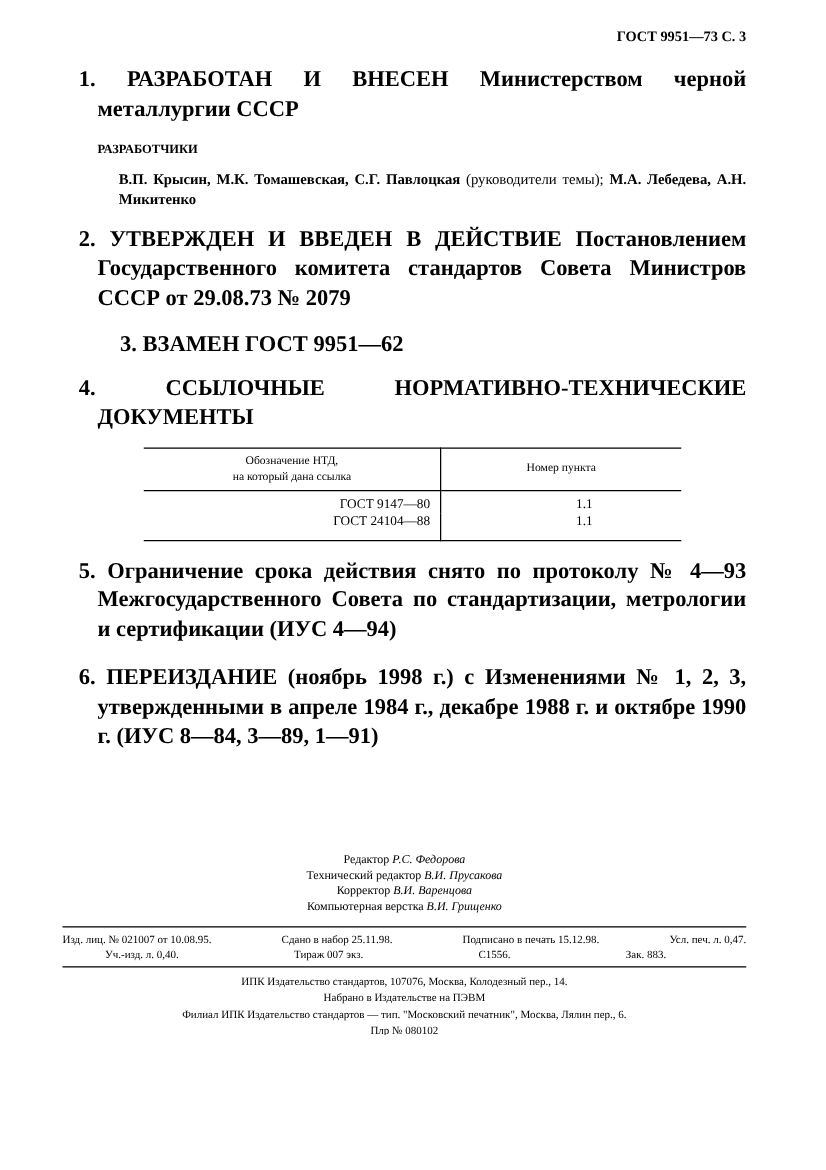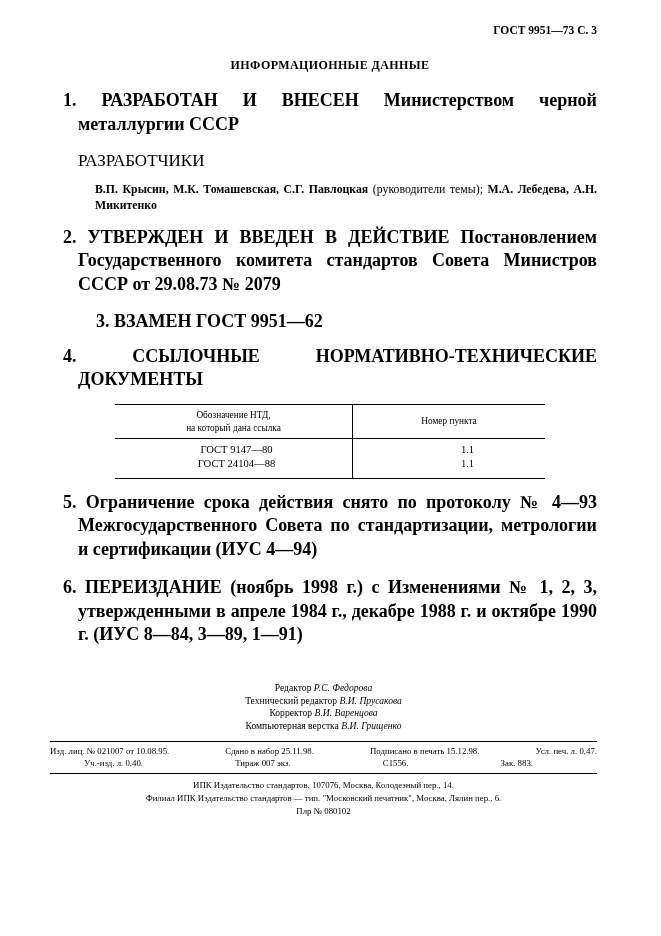--- a/index.html
+++ b/index.html
@@ -31,22 +31,22 @@
   .item {
     font-weight: 700;
     font-size: 18px;
     line-height: 1.32;
     text-align: justify;
     padding-left: 15px;
     text-indent: -15px;
     margin: 12px 0 0 0;
   }
   .devhead {
-    font-weight: 400;
-    font-size: 17px;
+    font-weight: 700;
+    font-size: 10px;
     margin: 14px 0 0 15px;
   }
   .developers {
     font-weight: 700;
     font-size: 11.8px;
     line-height: 1.4;
     text-align: justify;
     margin: 10px 0 0 32px;
   }
   .developers .reg { font-weight: 400; font-family: Liberation Serif, serif; }
@@ -63,21 +63,21 @@
     border-bottom: 1px solid #000;
     text-align: center;
     font-size: 9.3px;
     line-height: 1.35;
     padding: 4px 4px;
   }
   .ntd-table thead .c1 { white-space: pre-line; }
   .ntd-table tbody td { font-size: 10.6px; line-height: 1.3; padding: 0 8px; }
   .ntd-table tbody tr:first-child td { padding-top: 4px; }
   .ntd-table tbody tr:last-child td { border-bottom: 1px solid #000; padding-bottom: 7px; }
-  .ntd-table tbody .c1 { text-align: center; padding-left: 14px; margin-top: 24px; }
+  .ntd-table tbody .c1 { text-align: right; padding-left: 14px; margin-top: 24px; }
   .ntd-table tbody .c2 { text-align: center; padding-left: 45px; }
 
   .footer {
     position: absolute;
     left: 50px; right: 64px; top: 682px;
   }
   .colophon {
     text-align: center;
     font-size: 9.6px;
     line-height: 1.32;
@@ -105,21 +105,20 @@
     margin-top: 5px;
   }
 </style>
 </head>
 <body>
 
 <div class="page">
 
   <div class="doc-header">ГОСТ 9951—73 С. 3</div>
 
-  <div class="doc-title">ИНФОРМАЦИОННЫЕ ДАННЫЕ</div>
 
   <p class="item" style="margin-top:16px;"><span>1.</span> <span>РАЗРАБОТАН И ВНЕСЕН Министерством черной металлургии СССР</span></p>
 
   <p class="devhead">РАЗРАБОТЧИКИ</p>
 
   <p class="developers"><span>В.П. Крысин, М.К. Томашевская, С.Г. Павлоцкая</span> <span class="reg">(руководители темы);</span> <span>М.А. Лебедева, А.Н. Микитенко</span></p>
 
   <p class="item"><span>2.</span> <span>УТВЕРЖДЕН И ВВЕДЕН В ДЕЙСТВИЕ Постановлением Государственного комитета стандартов Совета Министров СССР от 29.08.73 № 2079</span></p>
 
   <p class="item" style="margin-top:13px;margin-left:33px;"><span>3.</span> <span>ВЗАМЕН ГОСТ 9951—62</span></p>
@@ -172,19 +171,20 @@
       <span>Уч.-изд. л. 0,40.</span>
       <span>Тираж 007 экз.</span>
       <span>С1556.</span>
       <span>Зак. 883.</span>
     </div>
 
     <hr class="rule" style="margin-top:5px;">
 
     <div class="publisher">
       <div>ИПК Издательство стандартов, 107076, Москва, Колодезный пер., 14.</div>
+      <div>Набрано в Издательстве на ПЭВМ</div>
       <div>Филиал ИПК Издательство стандартов — тип. "Московский печатник", Москва, Лялин пер., 6.</div>
       <div>Плр № 080102</div>
     </div>
 
   </div>
 
 </div>
 
 </body></html>

